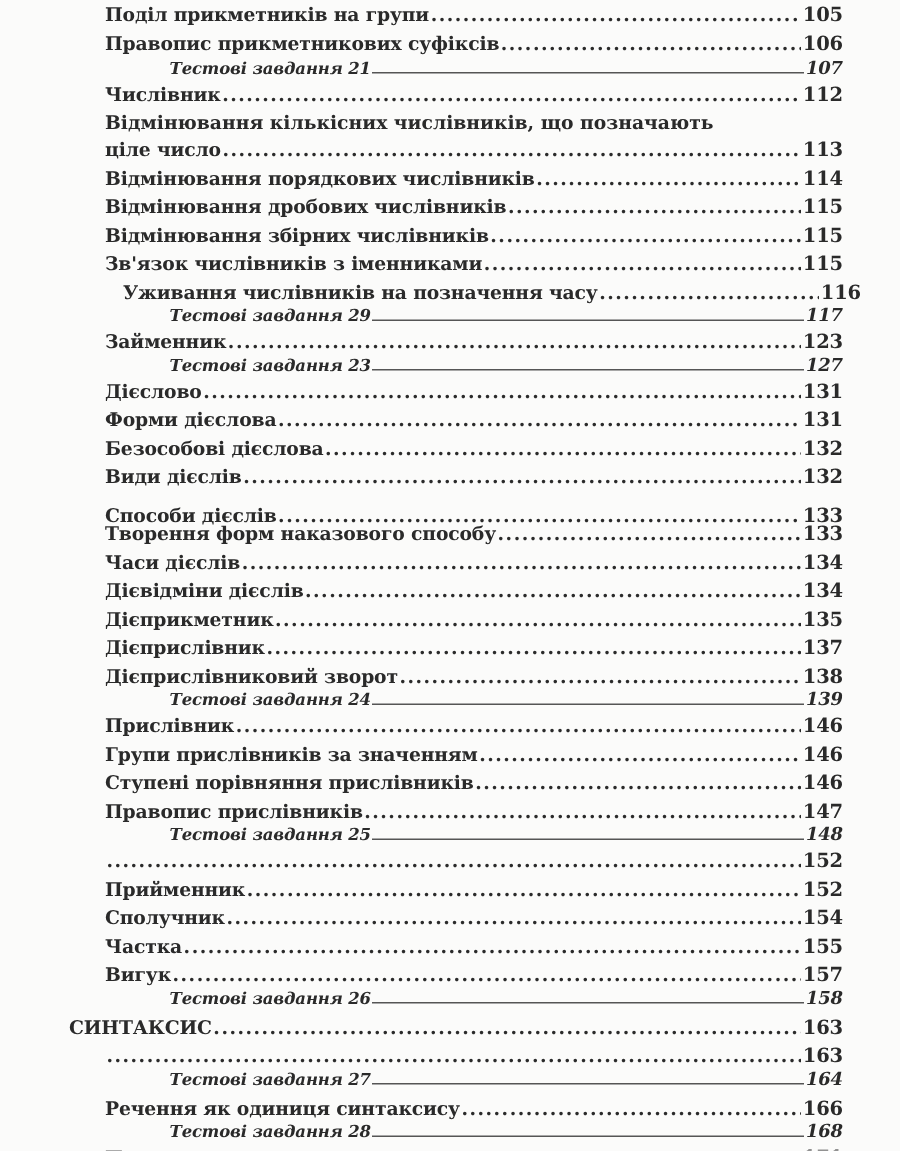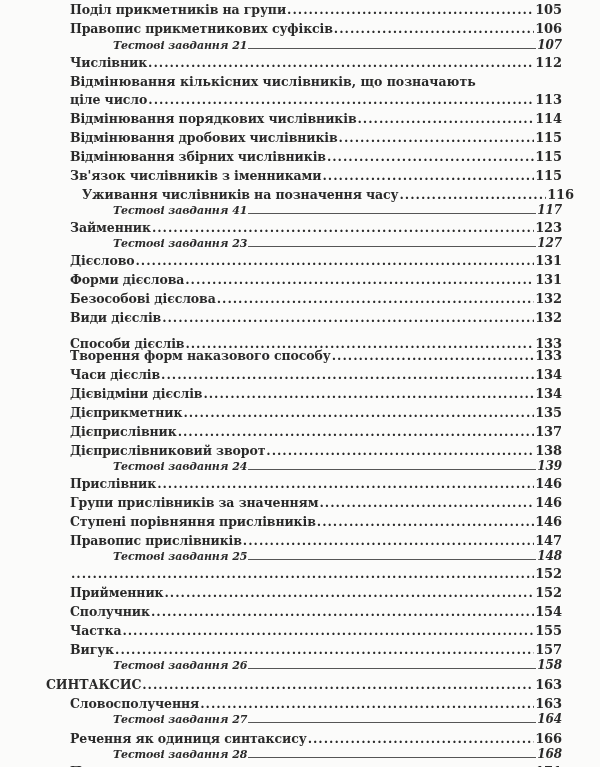--- a/index.html
+++ b/index.html
@@ -84,21 +84,21 @@
       <span class="title">Зв'язок числівників з іменниками</span>
       <span class="dots"></span>
       <span class="page">115</span>
     </div>
     <div class="row item" style="left: 70px; width: 492px; top: 187px; margin-left: 12px;">
       <span class="title">Уживання числівників на позначення часу</span>
       <span class="dots"></span>
       <span class="page">116</span>
     </div>
     <div class="row test" style="left: 113px; width: 449px; top: 203px;">
-      <span class="title">Тестові завдання 41</span>
+      <span class="title">Тестові завдання 29</span>
       <span class="dots"></span>
       <span class="page">117</span>
     </div>
     <div class="row item" style="left: 70px; width: 492px; top: 220px;">
       <span class="title">Займенник</span>
       <span class="dots"></span>
       <span class="page">123</span>
     </div>
     <div class="row test" style="left: 113px; width: 449px; top: 236px;">
       <span class="title">Тестові завдання 23</span>
@@ -218,21 +218,20 @@
       <span class="title">Тестові завдання 26</span>
       <span class="dots"></span>
       <span class="page">158</span>
     </div>
     <div class="row section" style="left: 46px; width: 516px; top: 677px;">
       <span class="title">СИНТАКСИС</span>
       <span class="dots"></span>
       <span class="page">163</span>
     </div>
     <div class="row item" style="left: 70px; width: 492px; top: 696px;">
-      <span class="title">Словосполучення</span>
       <span class="dots"></span>
       <span class="page">163</span>
     </div>
     <div class="row test" style="left: 113px; width: 449px; top: 712px;">
       <span class="title">Тестові завдання 27</span>
       <span class="dots"></span>
       <span class="page">164</span>
     </div>
     <div class="row item" style="left: 70px; width: 492px; top: 731px;">
       <span class="title">Речення як одиниця синтаксису</span>

